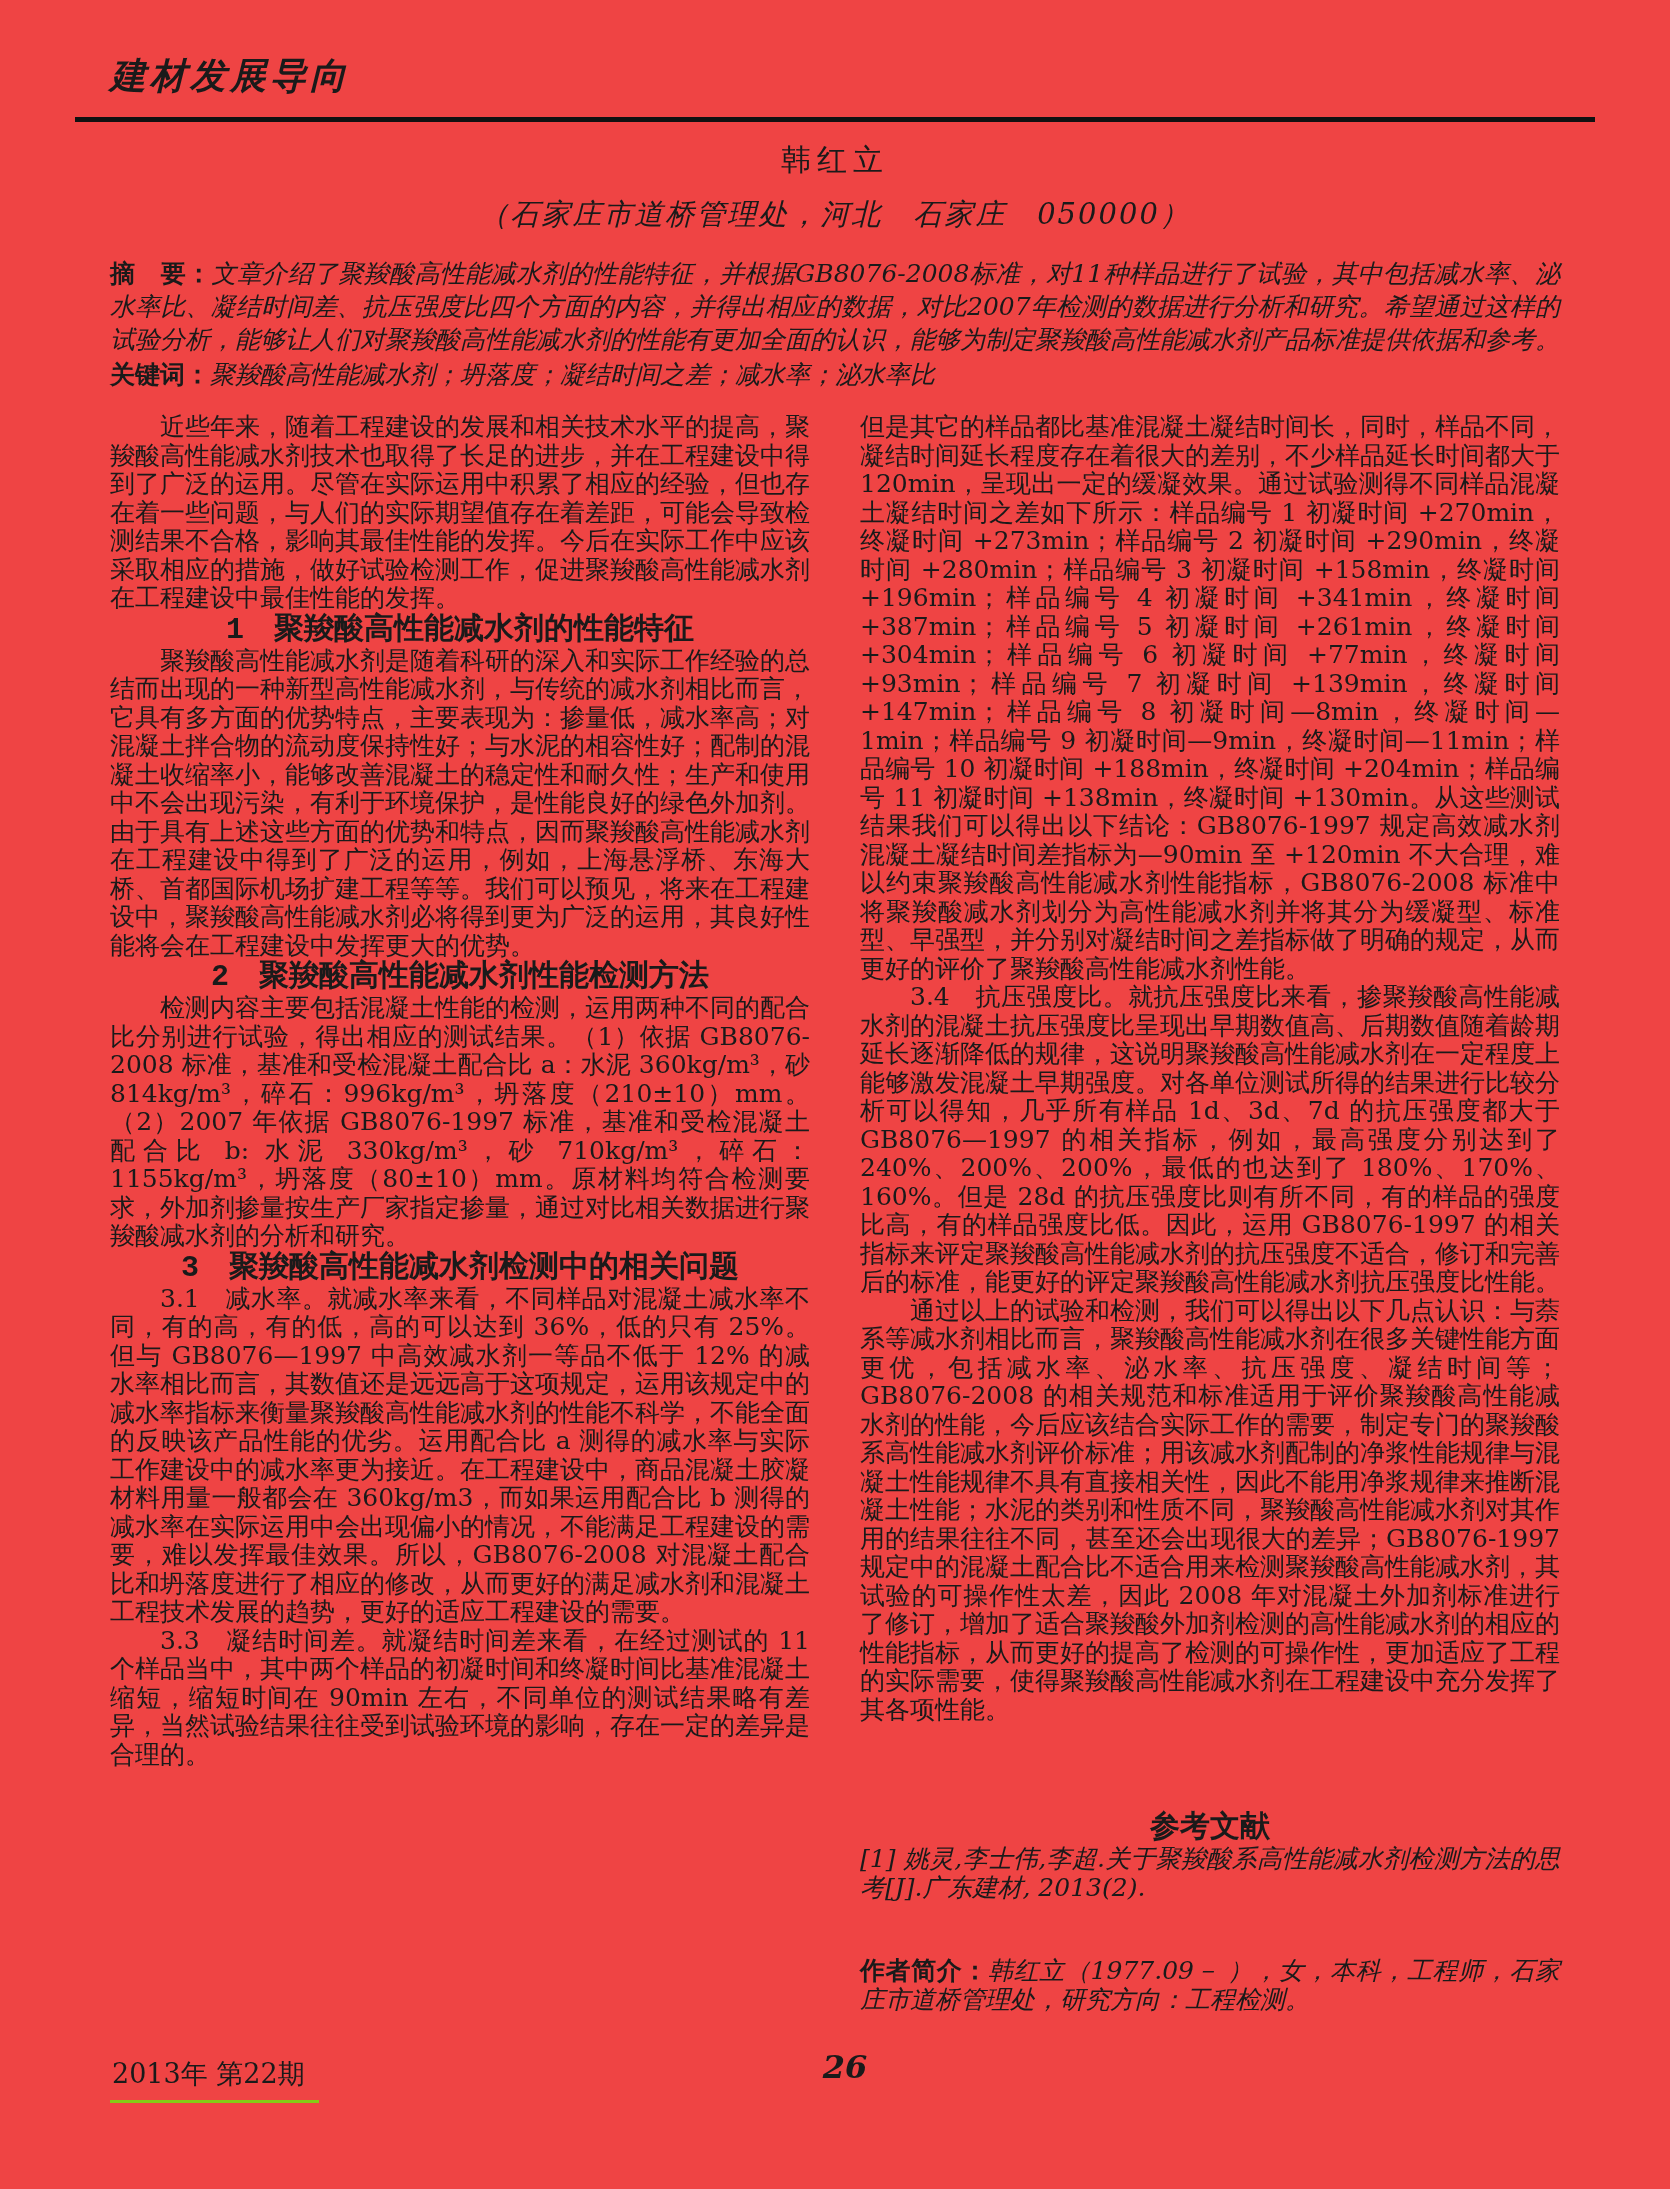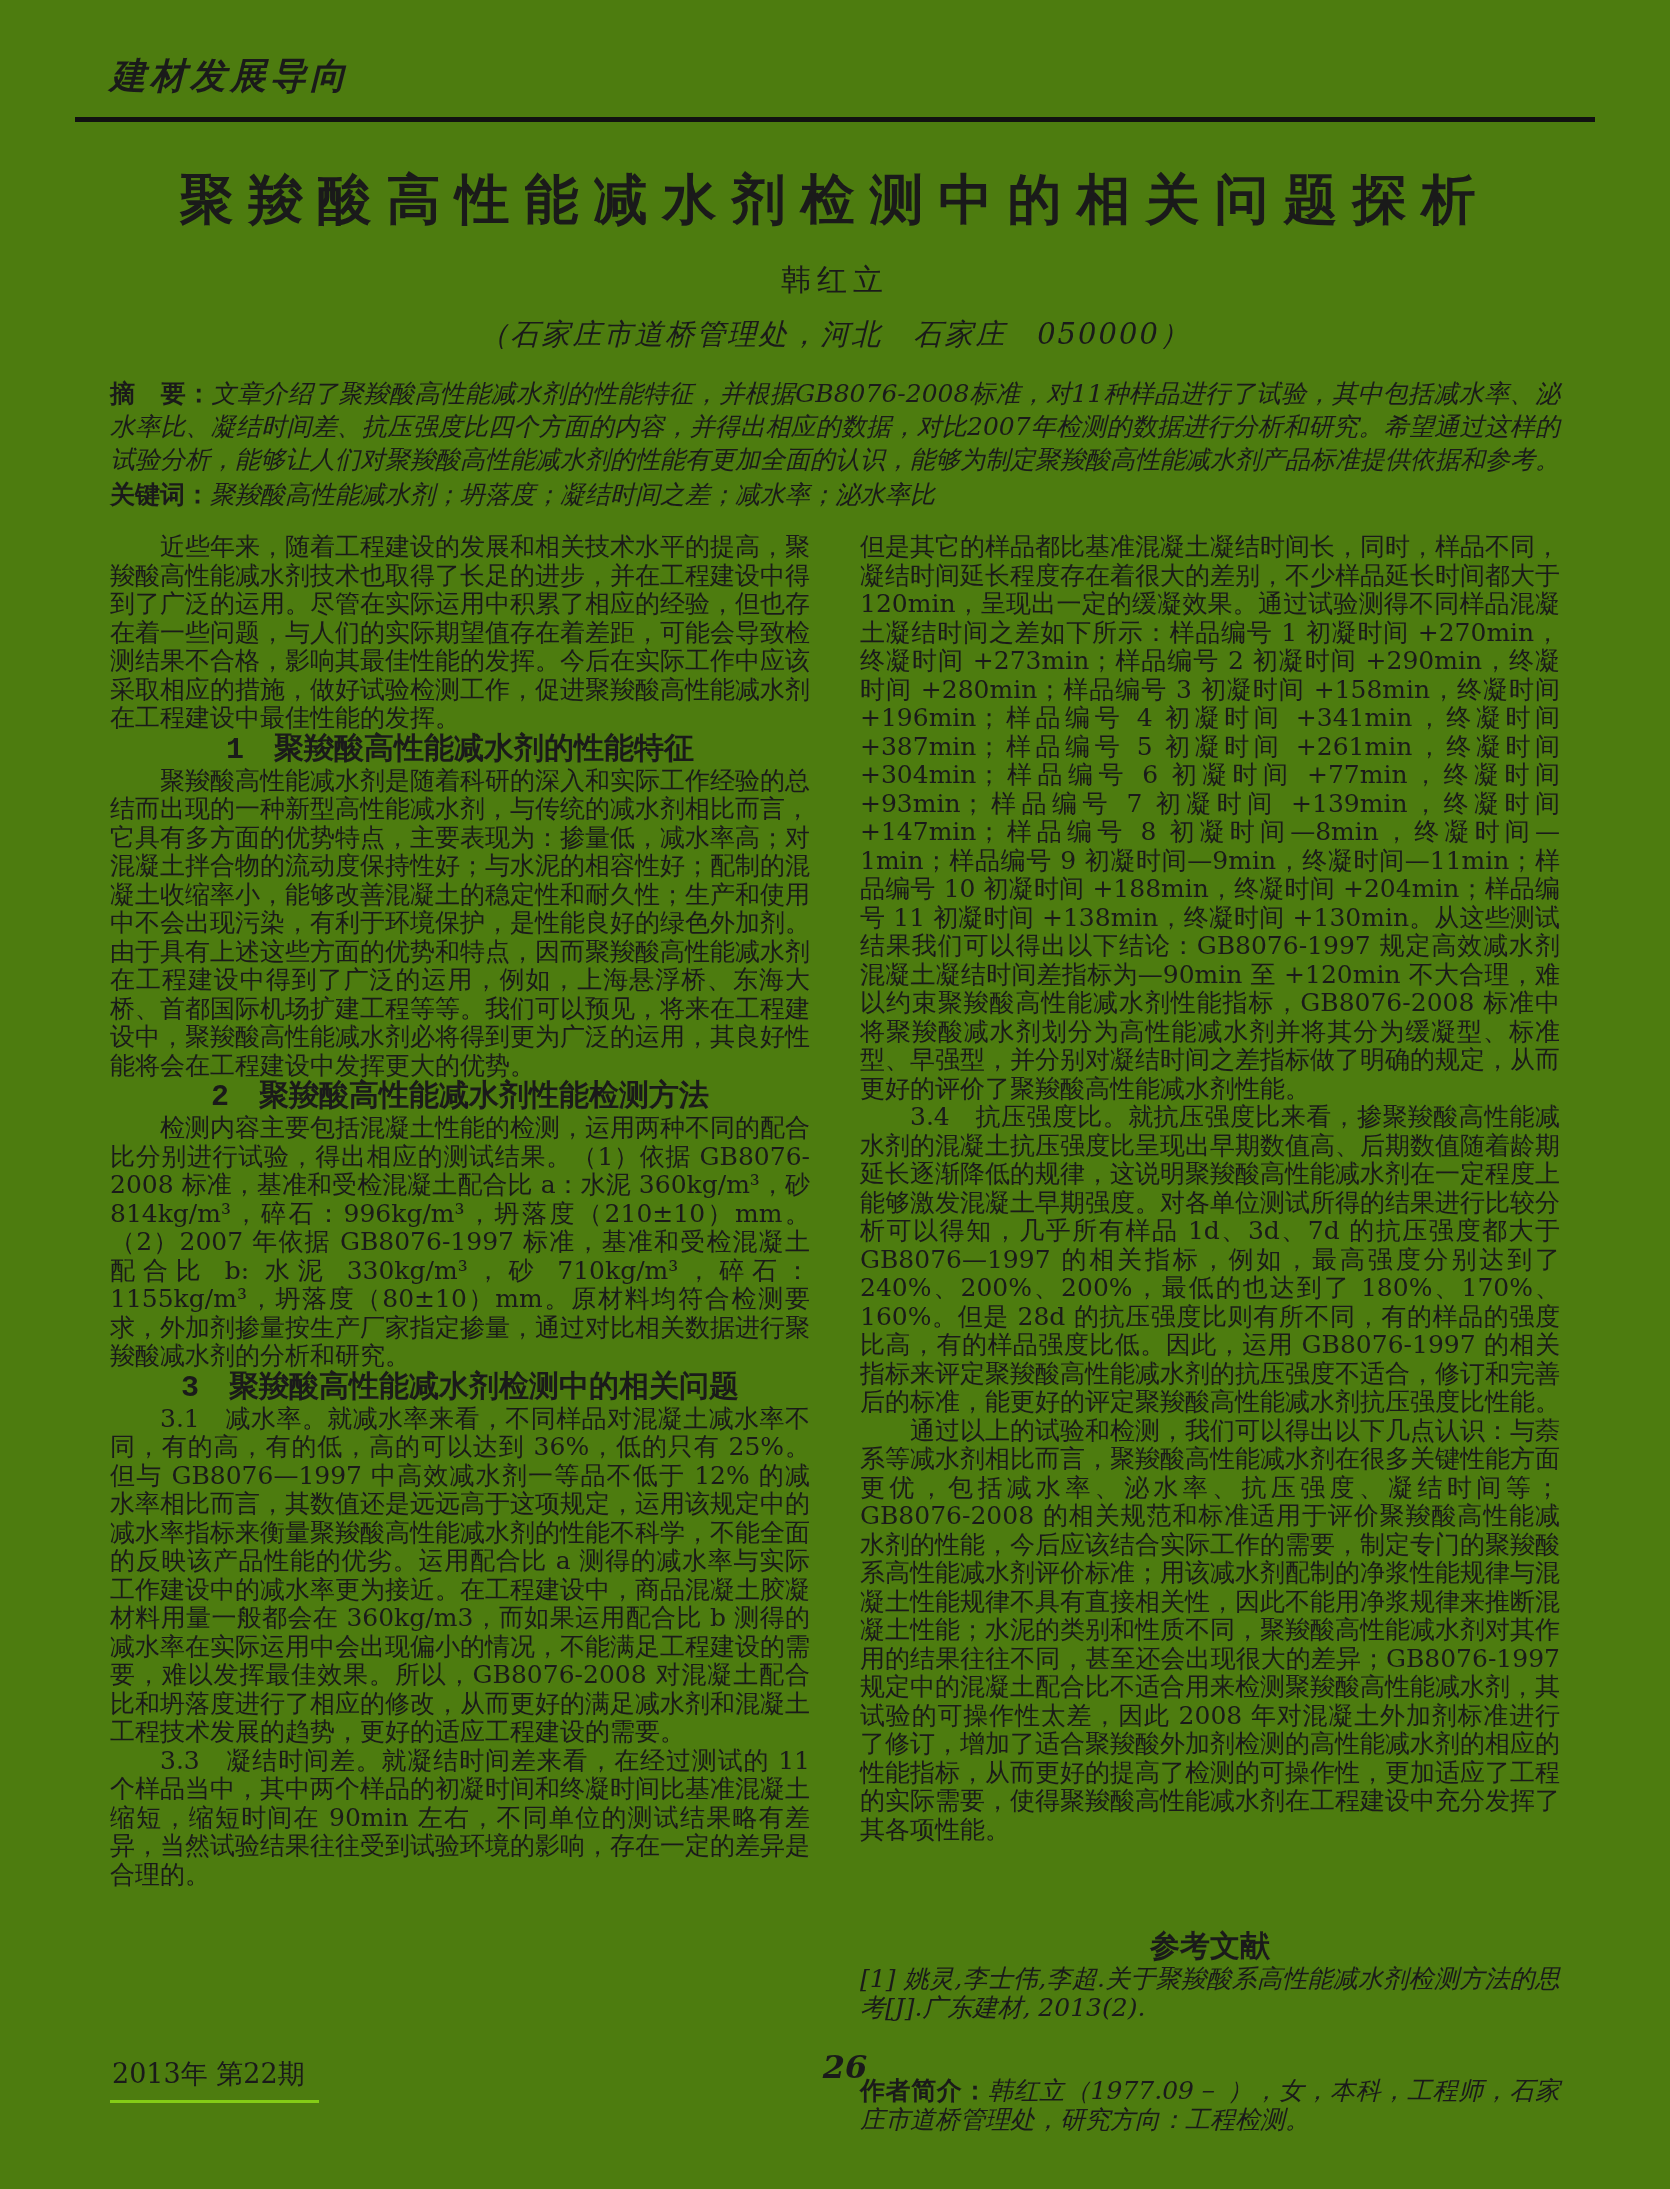--- a/index.html
+++ b/index.html
@@ -1,20 +1,20 @@
 <!DOCTYPE html>
 <html lang="zh"><head>
 <meta charset="utf-8">
 <style>
   html,body{margin:0;padding:0;background:#e8e8e8;}
   .page{
     position:relative;
     width:1670px;height:2189px;
     margin:0 auto;
-    background:#4d7c0f;
+    background:#ef4444;
     color:#1a1a1a;
     font-family:"DejaVu Serif", serif;
     overflow:hidden;
     box-sizing:border-box;
   }
   .content{padding:0 110px;}
   .journal-header{
     padding-top:52px;
     font-family:"DejaVu Serif", serif;
     font-weight:700;
@@ -100,21 +100,20 @@
 </style>
 </head>
 <body>
 
 <div class="page">
   <div class="content">
 
     <div class="journal-header">建材发展导向</div>
     <div class="header-rule"></div>
 
-    <div class="article-title">聚羧酸高性能减水剂检测中的相关问题探析</div>
     <div class="author">韩红立</div>
     <div class="affiliation">（石家庄市道桥管理处，河北　石家庄　050000）</div>
 
     <div class="abstract-block"><span class="fm-label">摘　要：</span><span>文章介绍了聚羧酸高性能减水剂的性能特征，并根据GB8076-2008标准，对11种样品进行了试验，其中包括减水率、泌水率比、凝结时间差、抗压强度比四个方面的内容，并得出相应的数据，对比2007年检测的数据进行分析和研究。希望通过这样的试验分析，能够让人们对聚羧酸高性能减水剂的性能有更加全面的认识，能够为制定聚羧酸高性能减水剂产品标准提供依据和参考。</span></div>
     <div class="keywords-block"><span class="fm-label">关键词：</span><span>聚羧酸高性能减水剂；坍落度；凝结时间之差；减水率；泌水率比</span></div>
 
     <div class="columns">
       <div class="col">
           <div class="blk para">近些年来，随着工程建设的发展和相关技术水平的提高，聚羧酸高性能减水剂技术也取得了长足的进步，并在工程建设中得到了广泛的运用。尽管在实际运用中积累了相应的经验，但也存在着一些问题，与人们的实际期望值存在着差距，可能会导致检测结果不合格，影响其最佳性能的发挥。今后在实际工作中应该采取相应的措施，做好试验检测工作，促进聚羧酸高性能减水剂在工程建设中最佳性能的发挥。</div>
           <div class="blk heading">1　聚羧酸高性能减水剂的性能特征</div>

